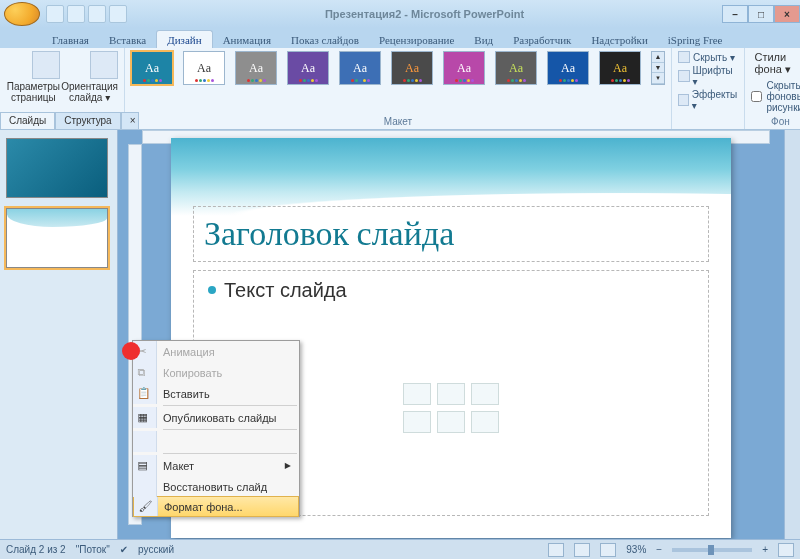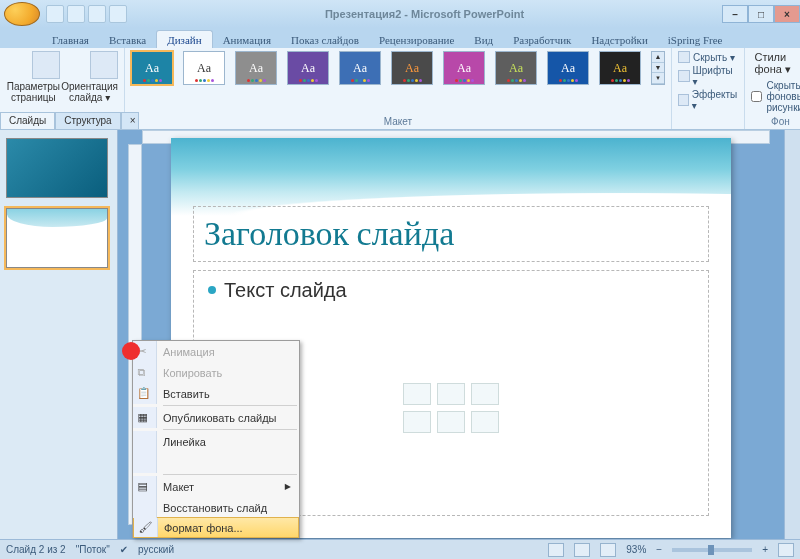--- a/index.html
+++ b/index.html
@@ -345,24 +345,20 @@
   <div class="ctx-sep"></div>
   <div class="ctx-item">
       <div class="ctx-icon">
         <span>▦</span>
       </div>
       <span>Опубликовать слайды</span>
     </div>
   <div class="ctx-sep"></div>
   <div class="ctx-item">
       <div class="ctx-icon"></div>
-      <span>Линейка</span>
-    </div>
-  <div class="ctx-item">
-      <div class="ctx-icon"></div>
     </div>
   <div class="ctx-sep"></div>
   <div class="ctx-item">
       <div class="ctx-icon">
         <span>▤</span>
       </div>
       <span>Макет</span>
       <span class="arrow">▶</span>
     </div>
   <div class="ctx-item">

